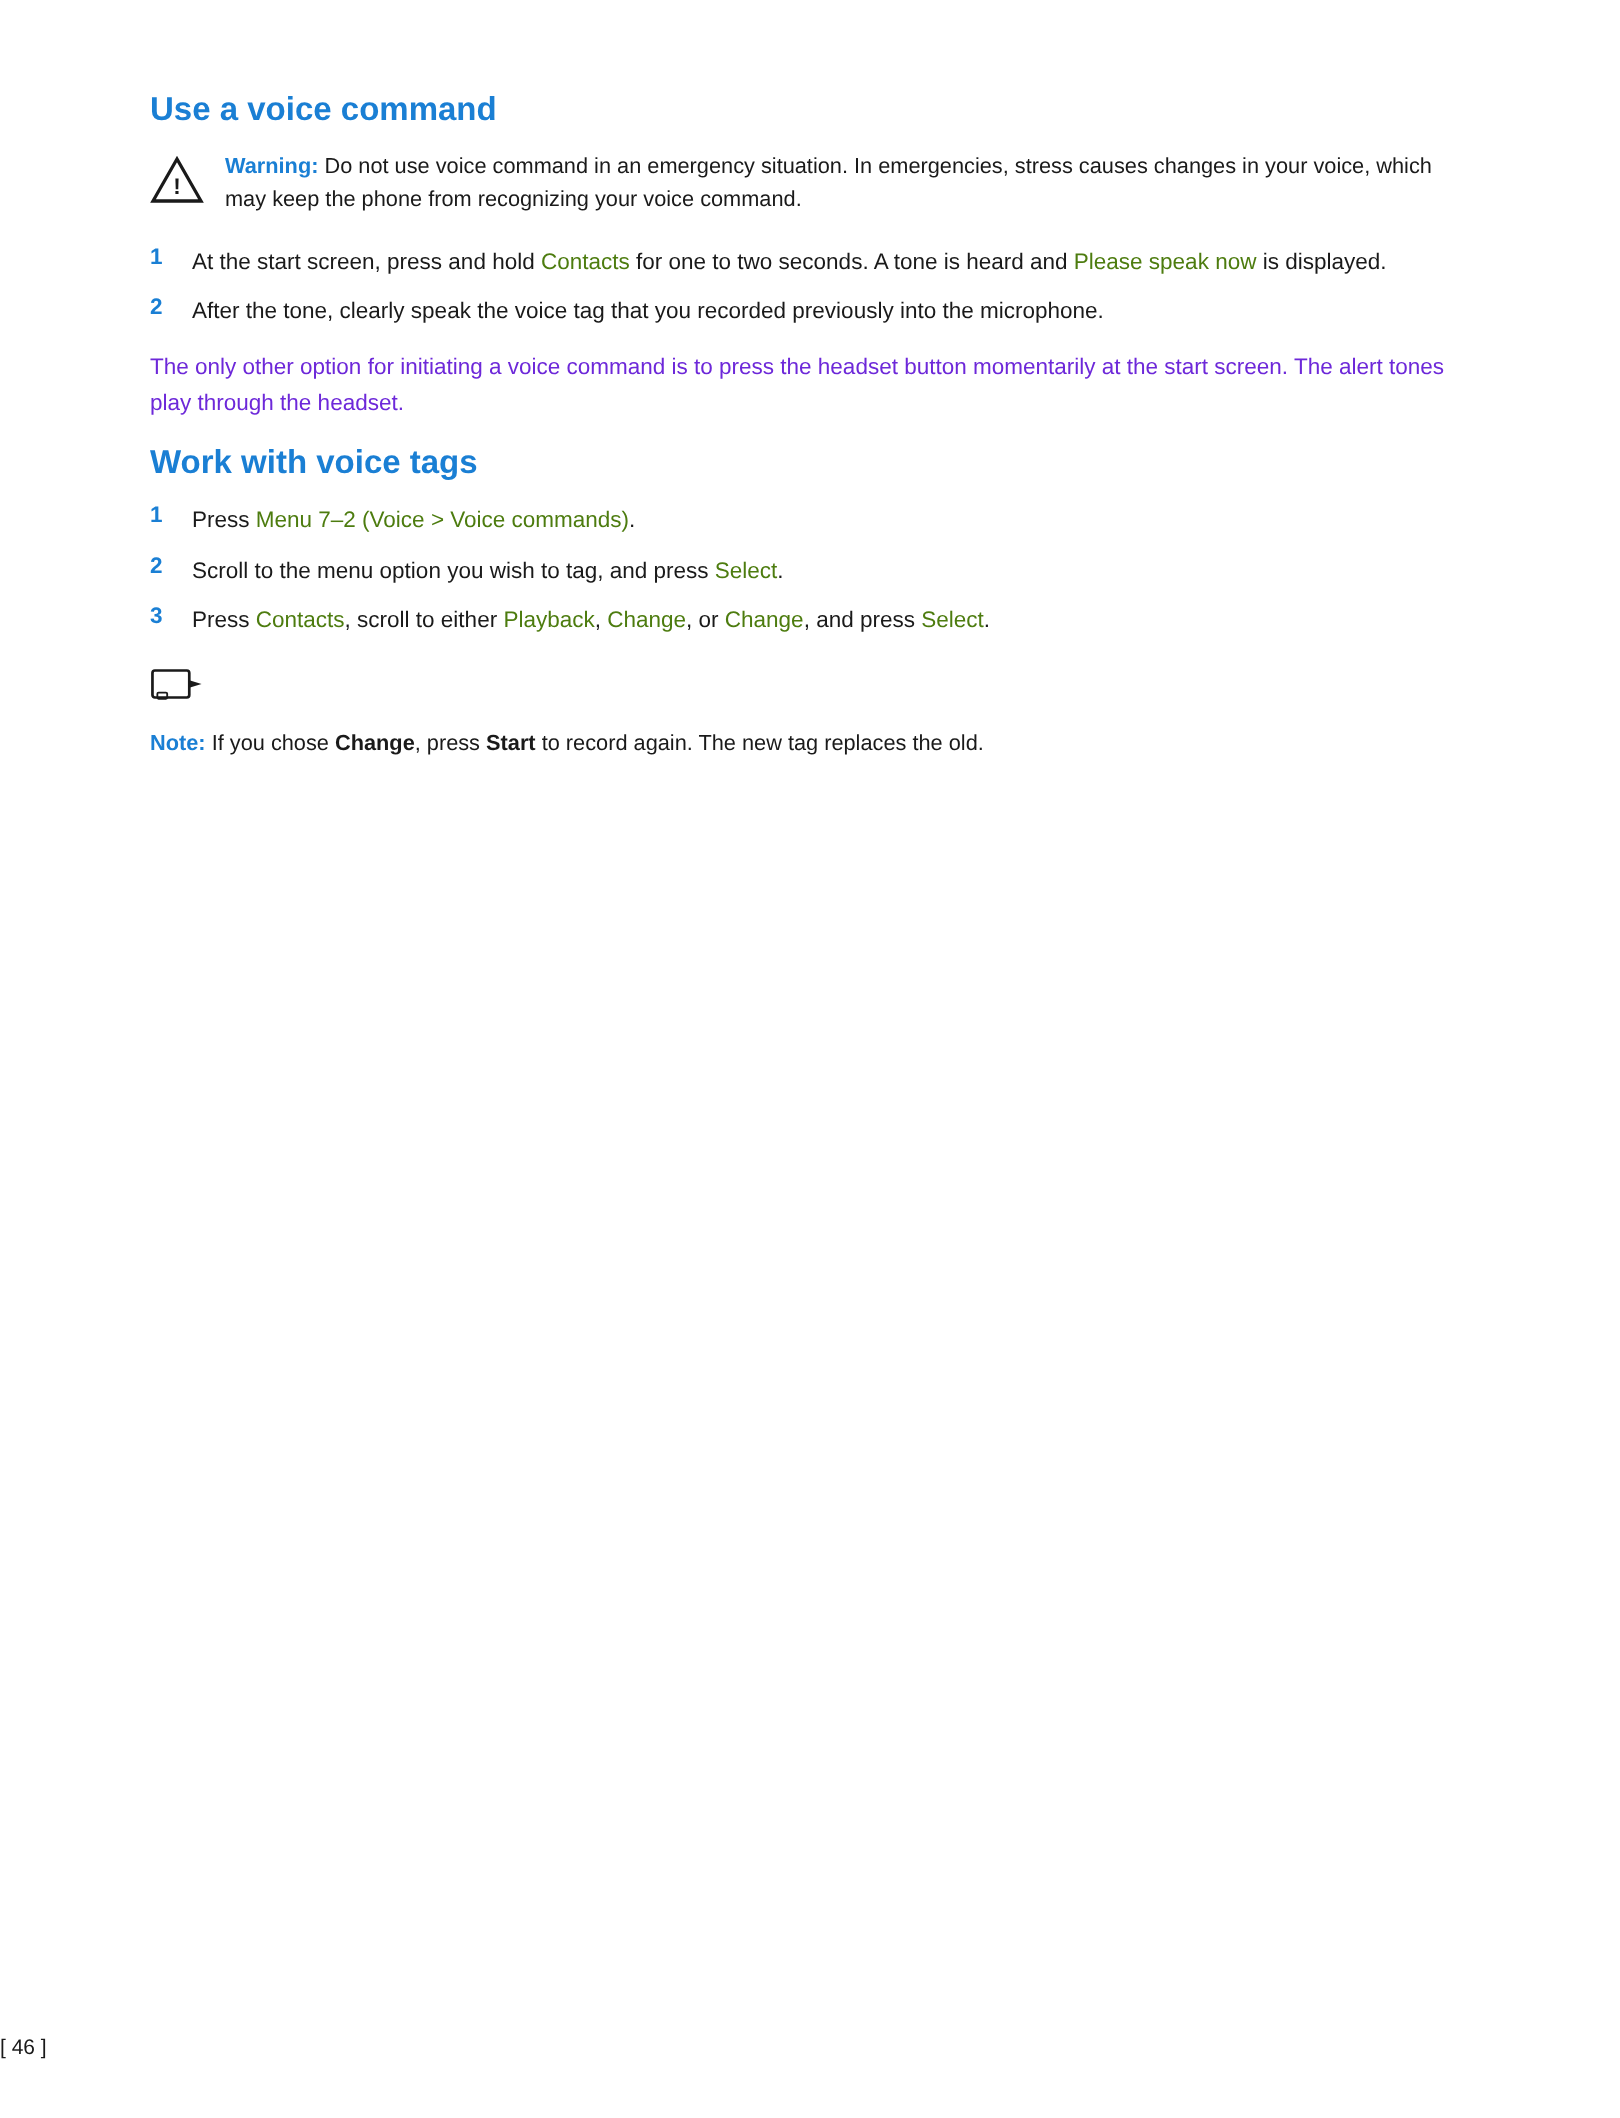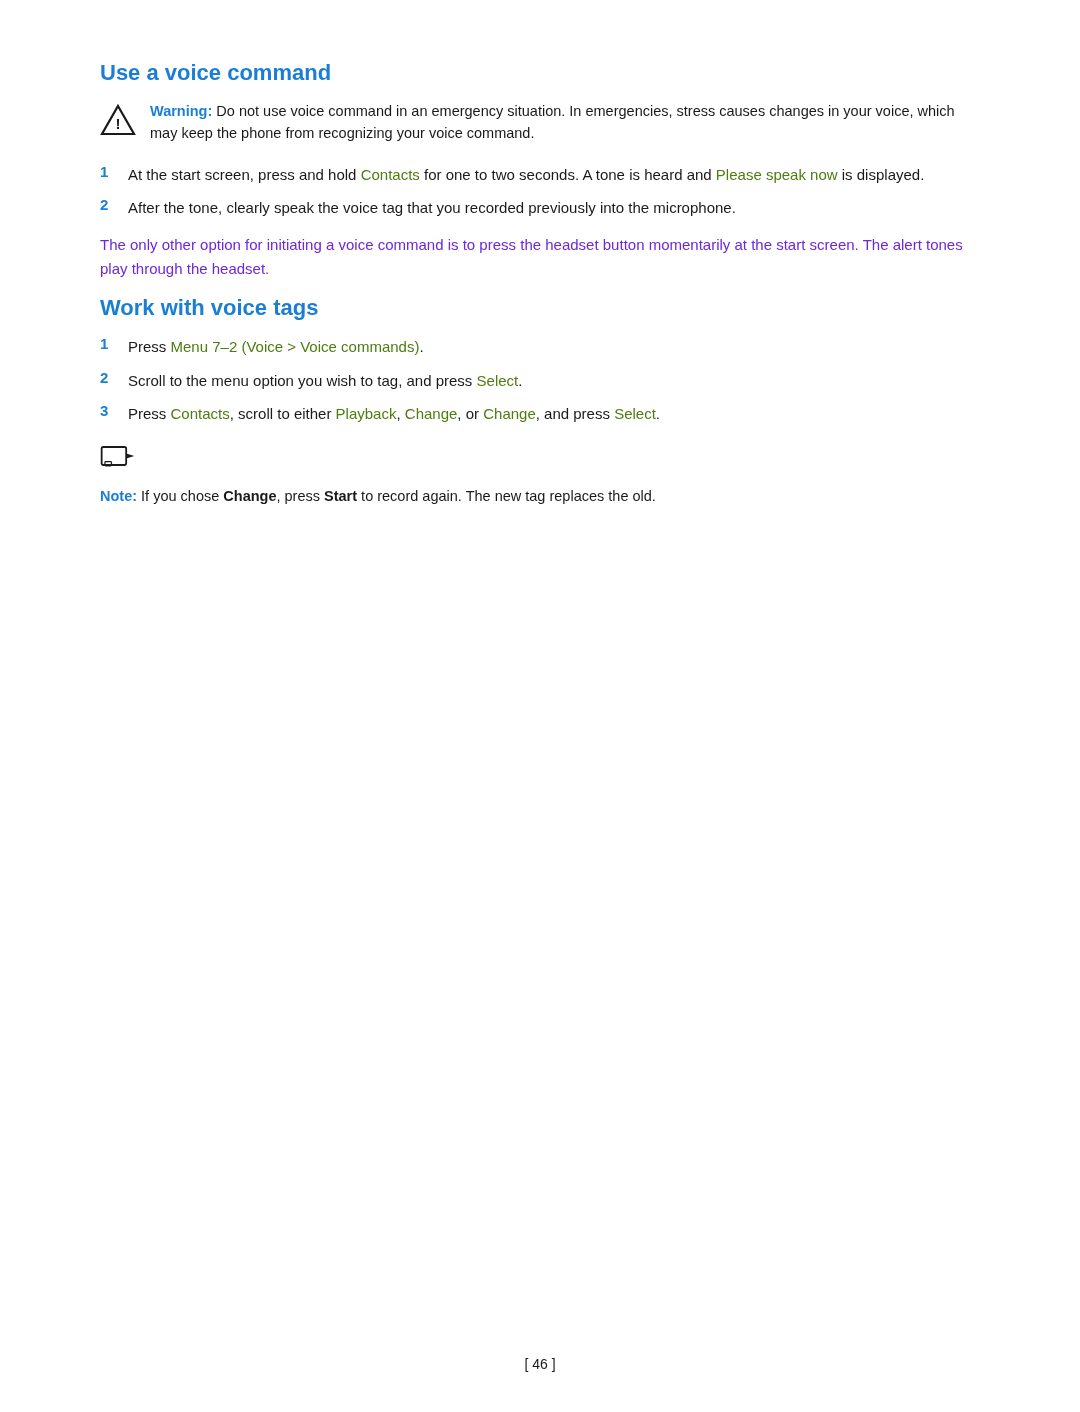--- a/index.html
+++ b/index.html
@@ -120,21 +120,21 @@
     .note-text .label-note {
       color: #1a7fd4;
       font-weight: bold;
     }
 
     .page-footer {
       position: absolute;
       bottom: 40px;
       left: 0;
       right: 0;
-      text-align: center;
+      text-align: left;
       font-size: 14px;
       color: #1a1a1a;
     }
   </style>
 </head>
 <body>
 
 <div class="page">
 
   <h2 class="section-title">Use a voice command</h2>

